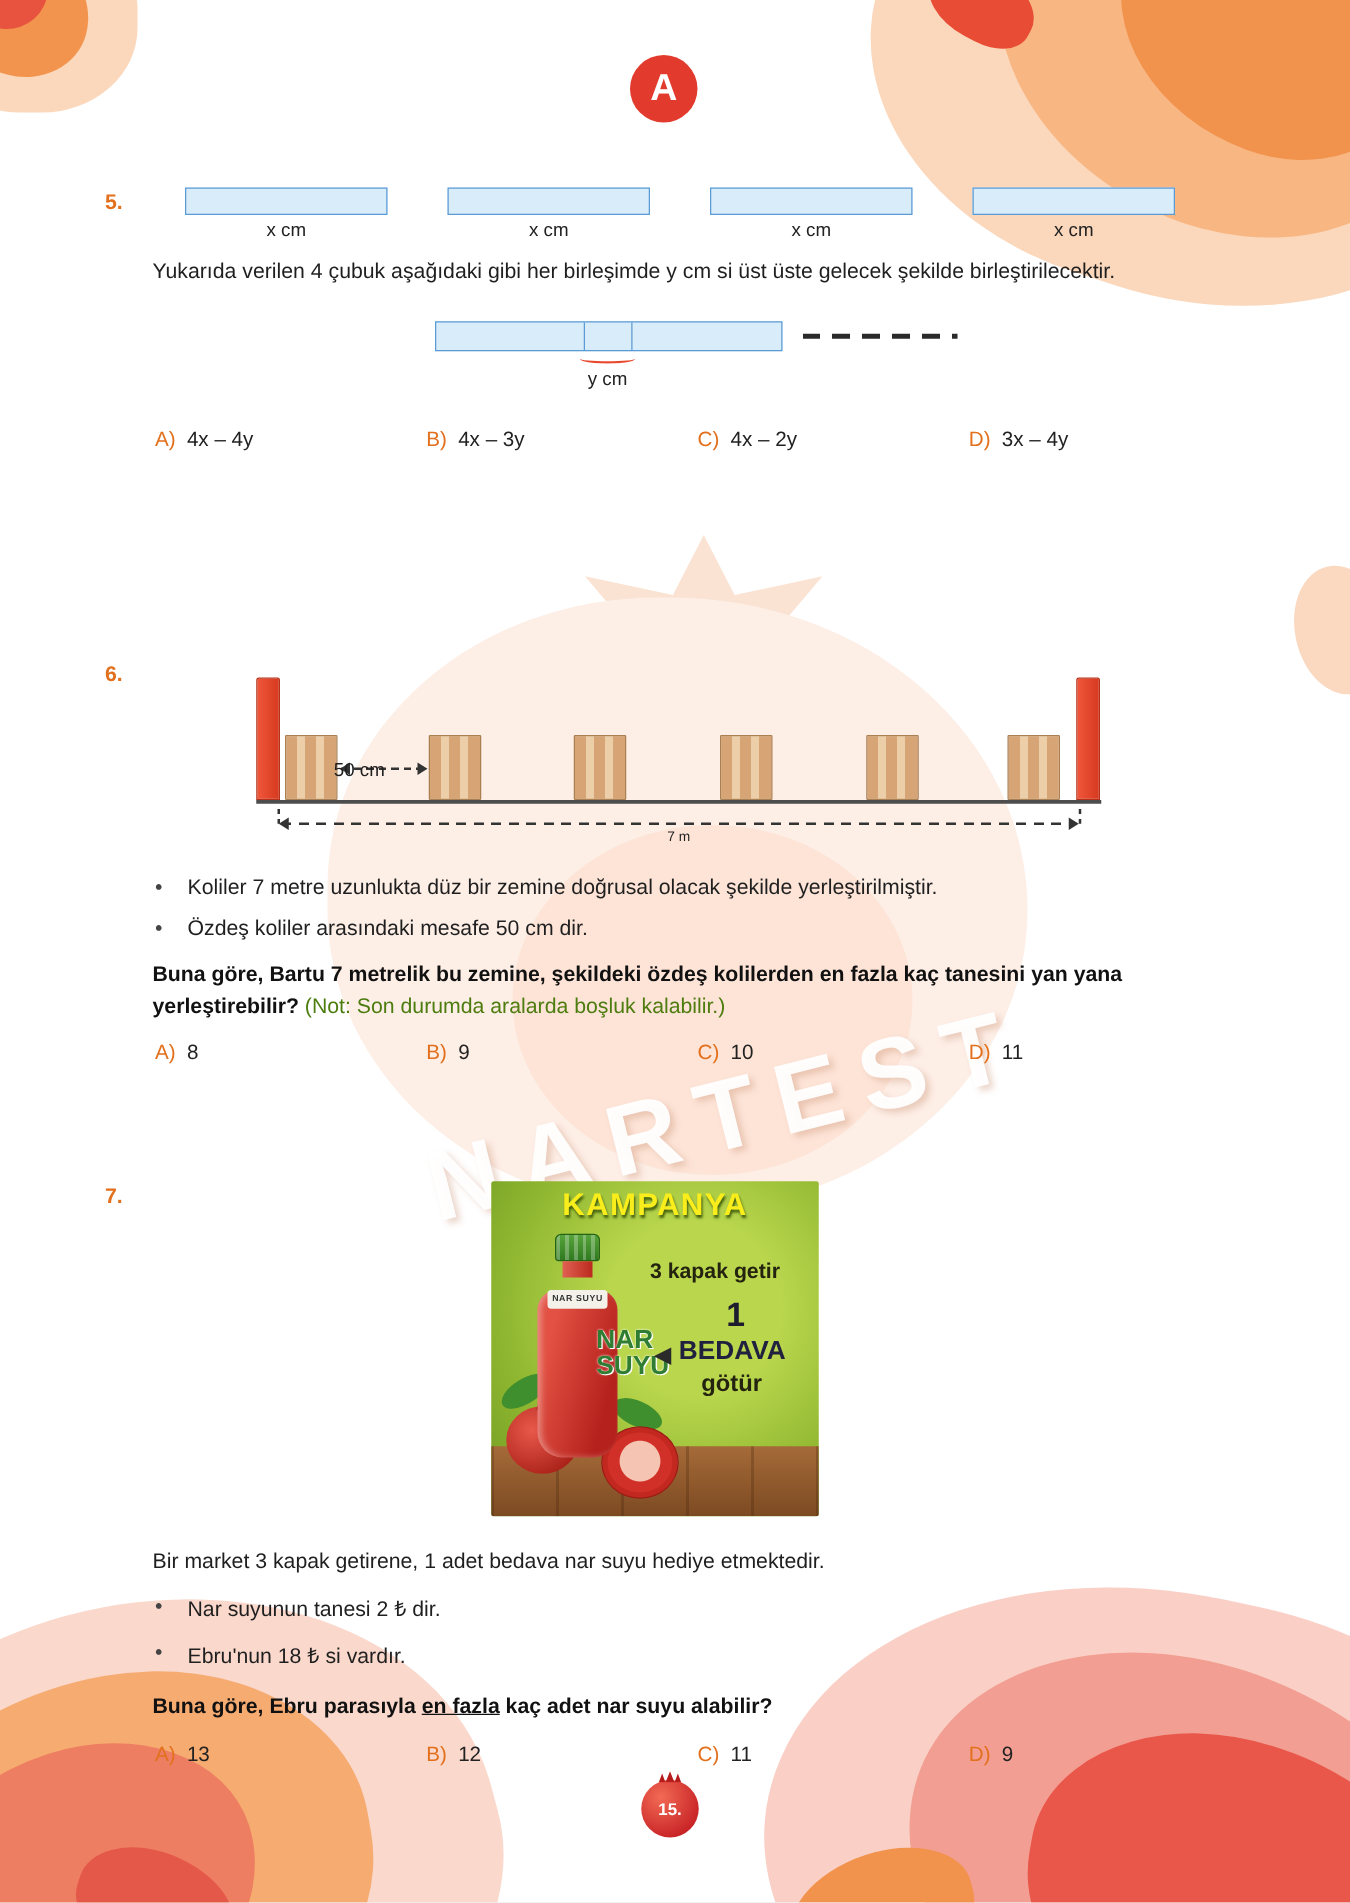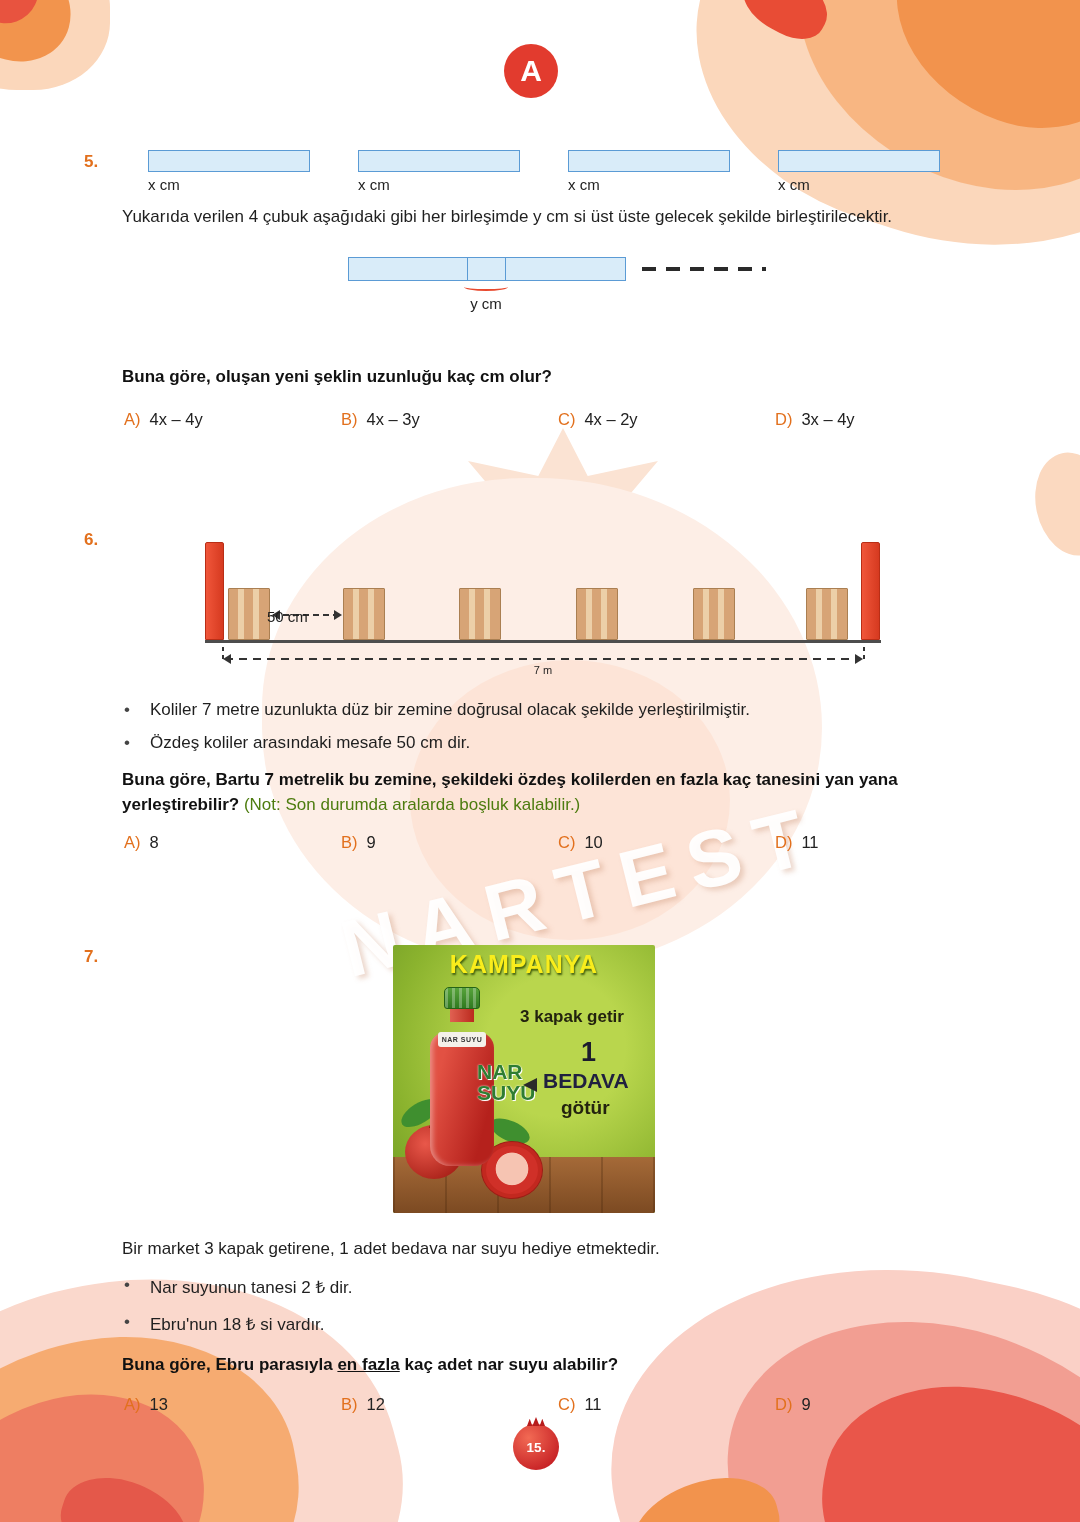--- a/index.html
+++ b/index.html
@@ -48,21 +48,21 @@
   .qbold { margin-left:122px; font-size:17px; font-weight:bold; color:#111; max-width:880px; line-height:1.45; }
   .qnote { font-weight:normal; color:#4d7c0f; }
   .opts { display:flex; margin-left:124px; font-size:16.5px; }
   .opt  { flex:0 0 217px; display:flex; align-items:baseline; }
   .opt:last-child { flex:0 0 auto; }
   .opt-letter { color:#e2701d; margin-right:9px; }
   .bullet-row { margin-left:124px; display:flex; font-size:17px; color:#1f1f1f; }
   .bullet-glyph { width:26px; color:#444; }
   
   .bars-row { display:flex; gap:48px; margin-left:148px; }
-  .bar-group { width:162px; }
+  .bar-group { width:162px; text-align:center; }
   .hbar { width:162px; height:22px; background:#d9ecf9; border:1.5px solid #5b9bd5; }
   .bar-label { font-size:15px; margin-top:4px; color:#222; }
   .overlap-fig { position:relative; margin:30px 4px 0 348px; height:66px; }
   .overlap-bar { position:absolute; left:0; top:0; width:278px; height:24px; background:#d9ecf9; border:1.5px solid #5b9bd5; }
   .vline { position:absolute; top:0; bottom:0; width:0; border-left:1.5px solid #5b9bd5; }
   .v1 { left:118px; } .v2 { left:156px; }
   .red-arc { position:absolute; left:116px; top:26px; width:44px; height:8px;
              border-bottom:2.5px solid #e8492e; border-radius:0 0 55% 55%; }
   .dash-ext { position:absolute; left:294px; top:10px; width:124px; height:4px;
               background:repeating-linear-gradient(90deg,#2a2a2a 0 14px,transparent 14px 24px); }
@@ -193,21 +193,20 @@
     <p class="intro" style="margin-top:14px;">Yukarıda verilen 4 çubuk aşağıdaki gibi her birleşimde y cm si üst üste gelecek şekilde birleştirilecektir.</p>
     <div class="overlap-fig">
       <div class="overlap-bar">
         <div class="vline v1"></div>
         <div class="vline v2"></div>
       </div>
       <div class="red-arc"></div>
       <div class="dash-ext"></div>
       <div class="ycm">y cm</div>
     </div>
-    <p class="qbold" style="margin-top:42px;">Buna göre, oluşan yeni şeklin uzunluğu kaç cm olur?</p>
     <div class="opts" style="margin-top:20px;">
       <div class="opt">
           <span class="opt-letter">A)</span>
           <span>4x – 4y</span>
         </div>
       <div class="opt">
           <span class="opt-letter">B)</span>
           <span>4x – 3y</span>
         </div>
       <div class="opt">

